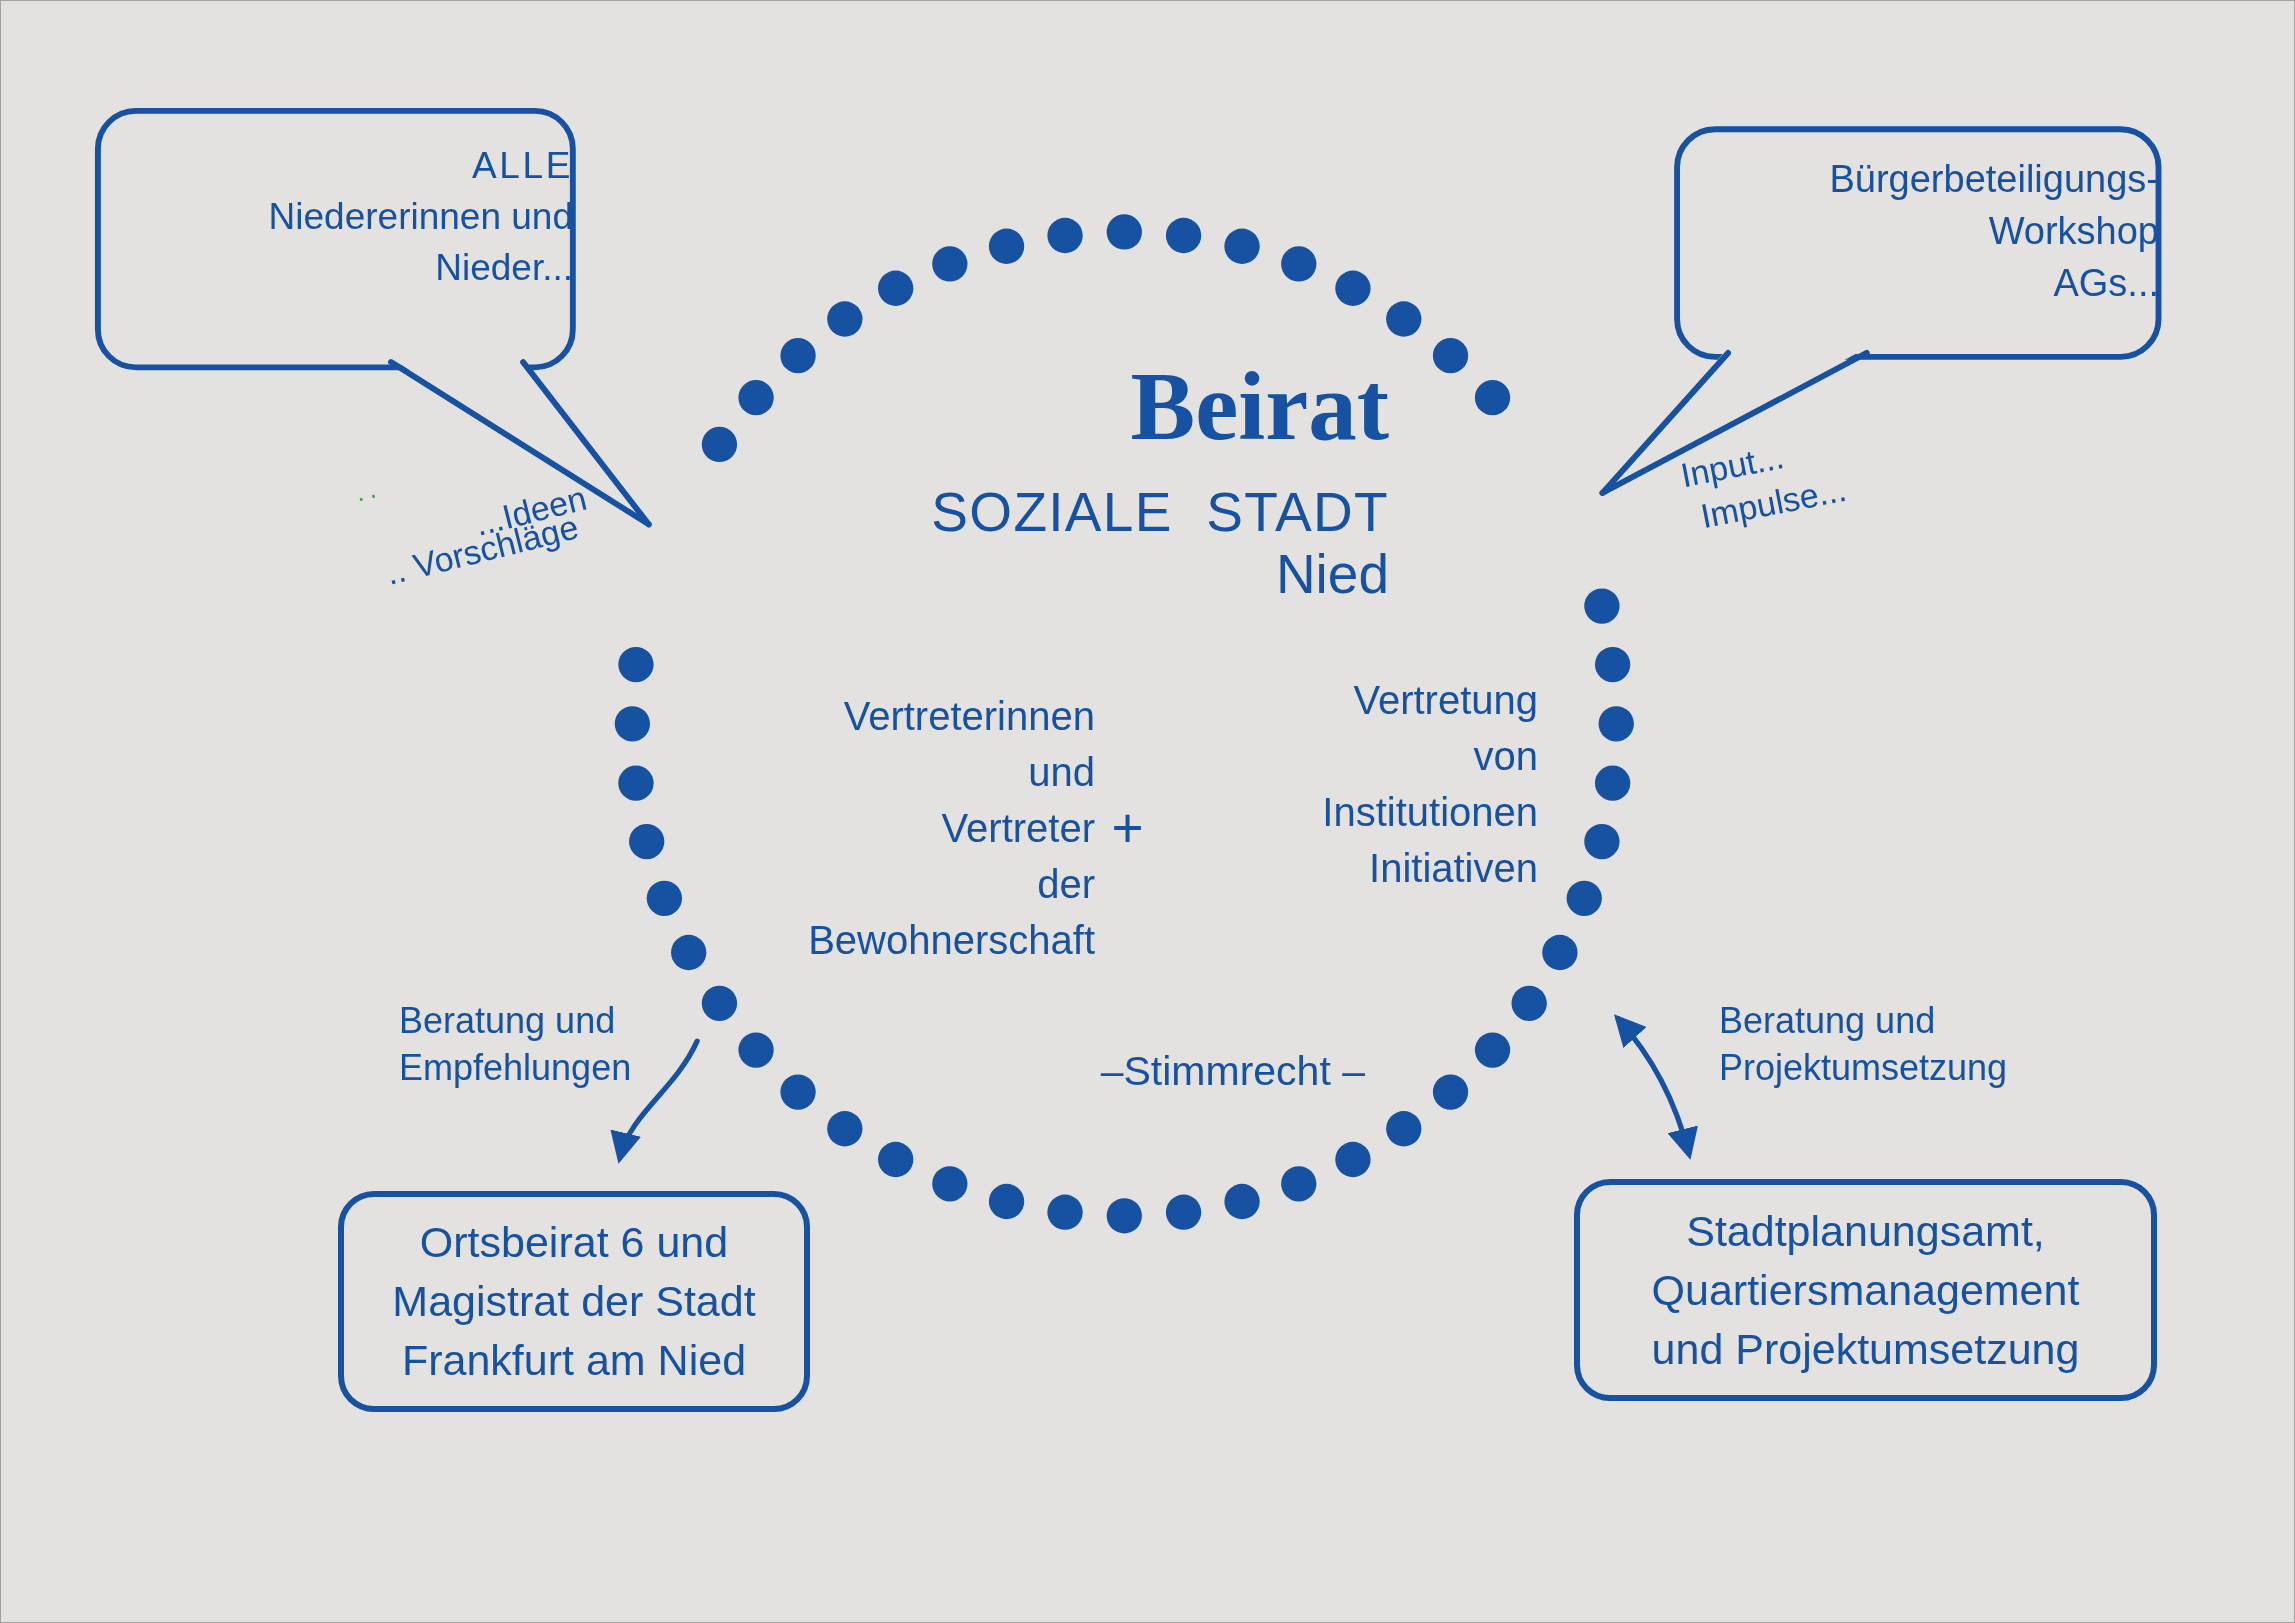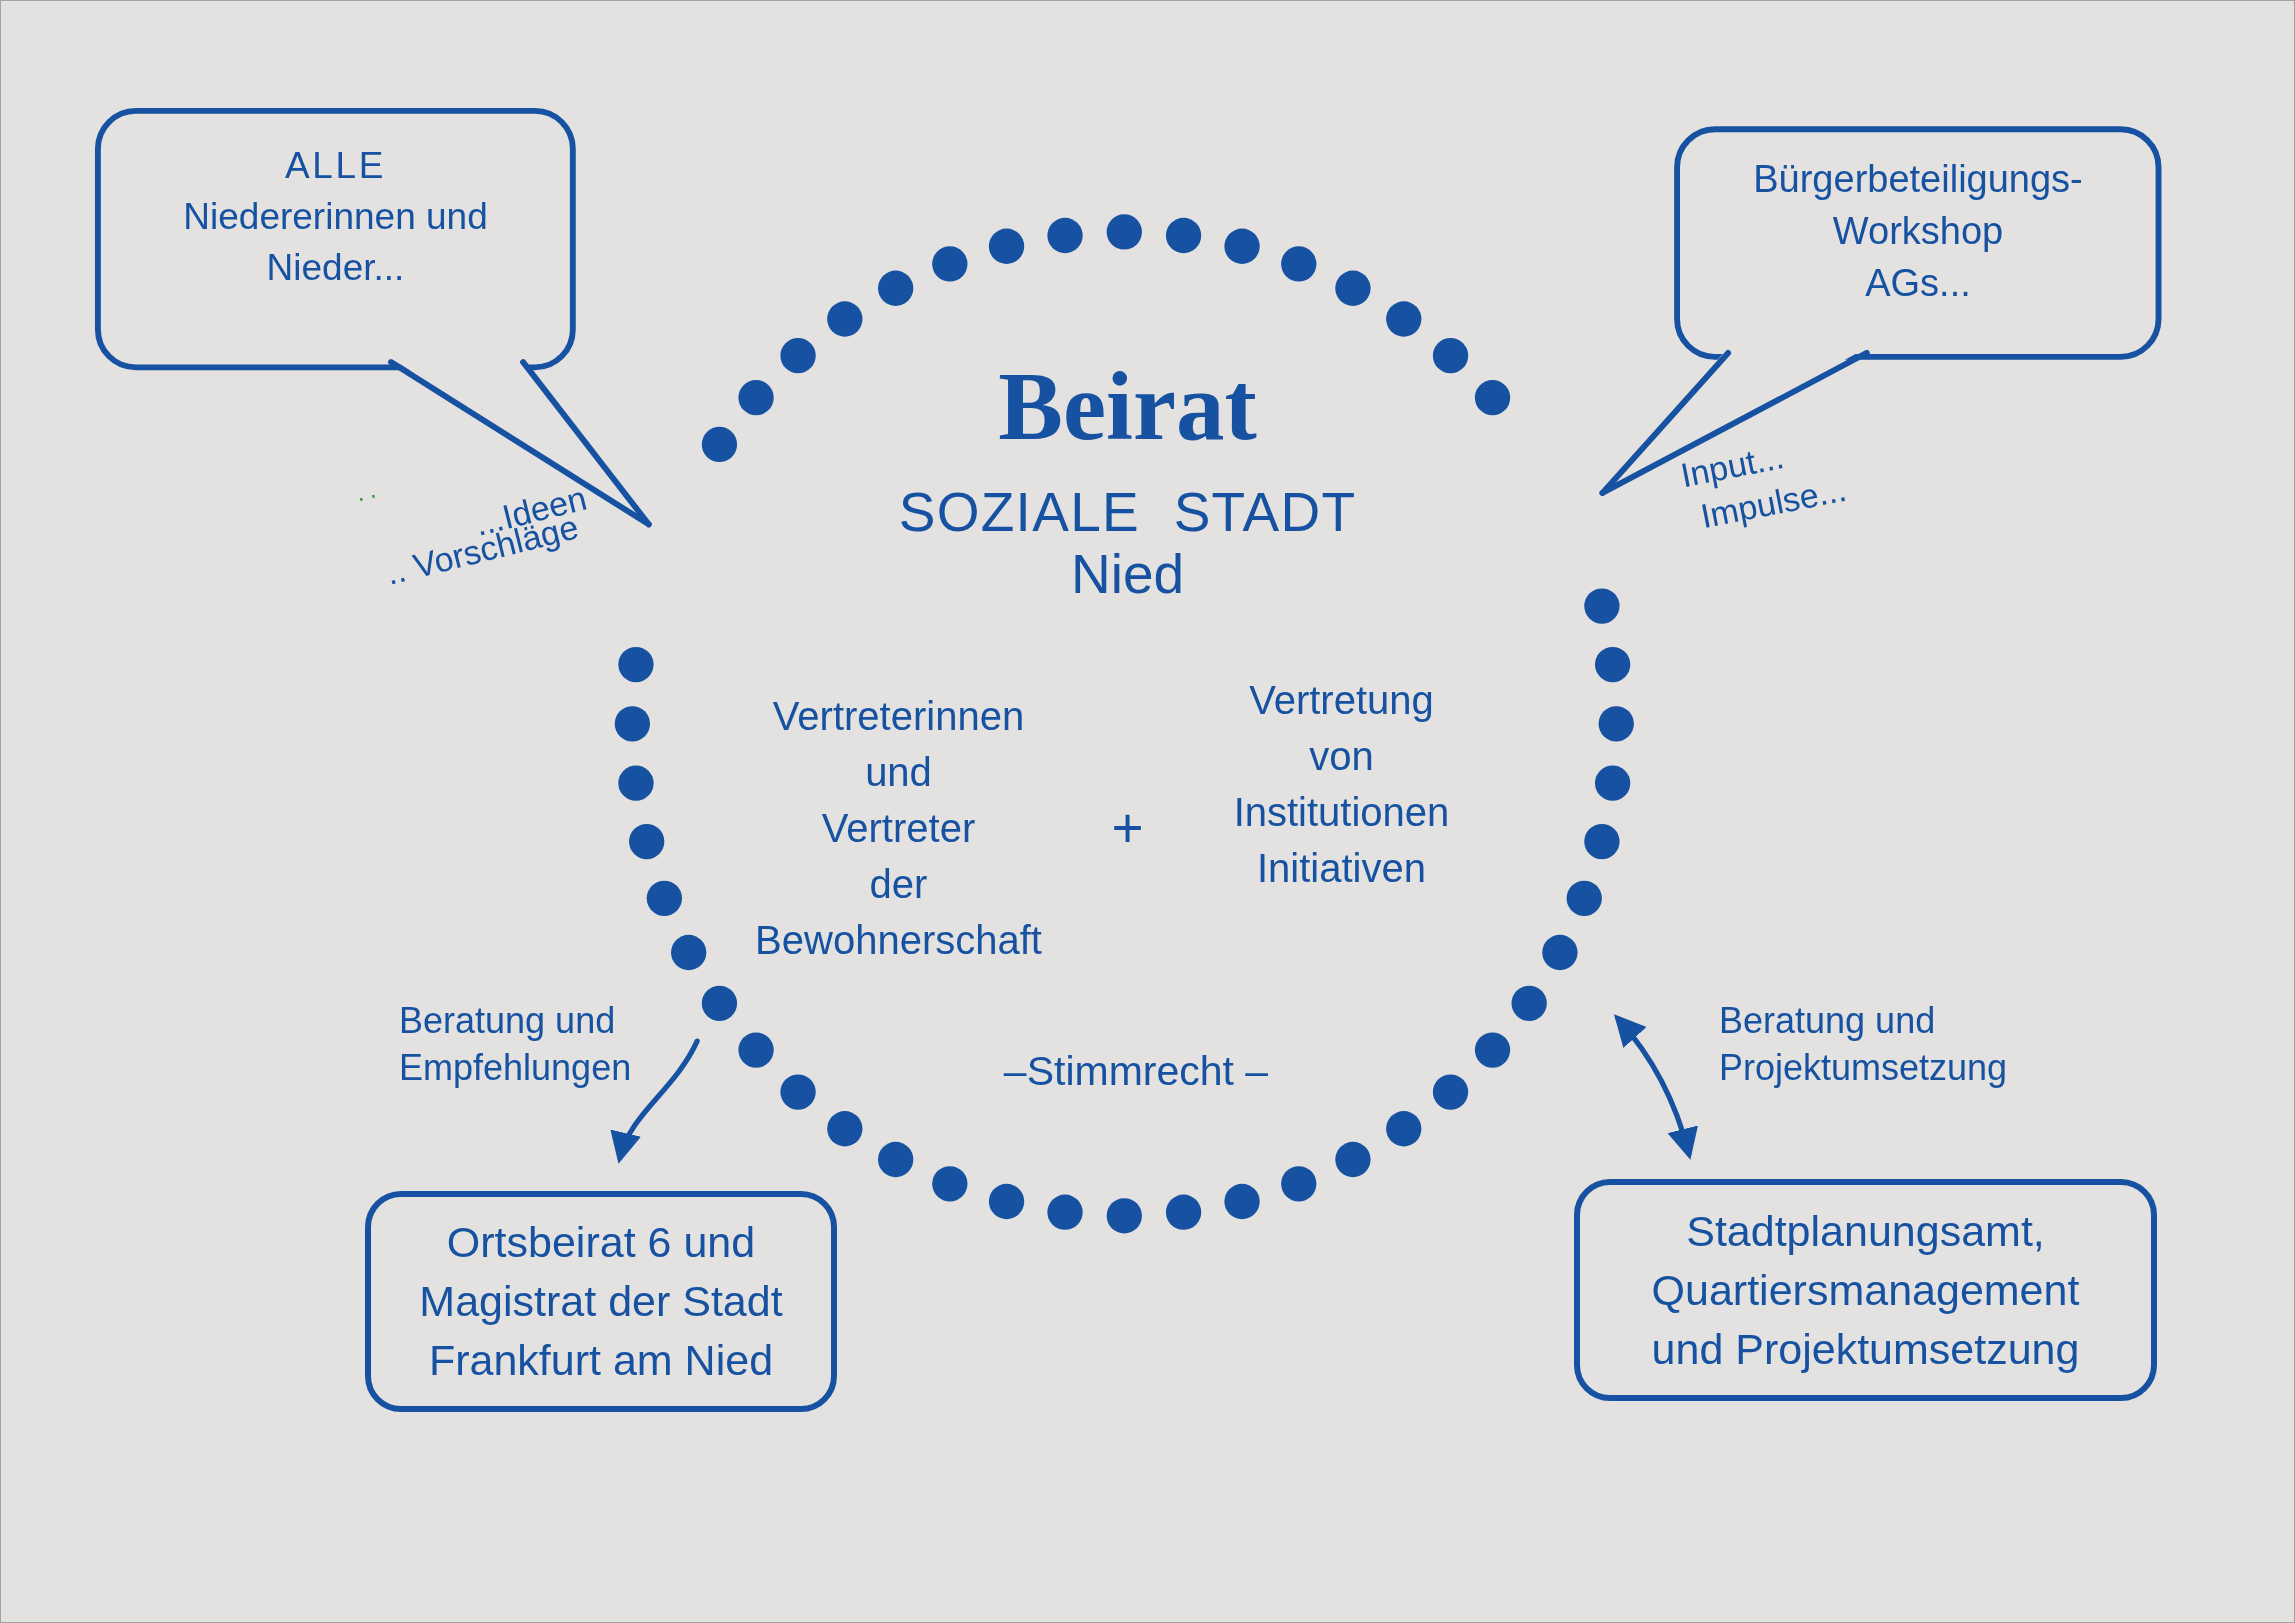--- a/index.html
+++ b/index.html
@@ -22,21 +22,21 @@
   svg.layer{position:absolute;left:0;top:0;width:2295px;height:1623px;}
   .ring-dot{fill:var(--blue);}
   .shape-outline{fill:var(--bg);stroke:var(--blue);stroke-width:9px;}
   .tail-fill{fill:var(--bg);stroke:none;}
   .tail-leg{stroke:var(--blue);stroke-width:9px;stroke-linecap:round;fill:none;}
   .arrow-path{stroke:var(--blue);stroke-width:8px;fill:none;stroke-linecap:round;}
   .arrowhead{fill:var(--blue);}
 
   .txt{position:absolute;color:var(--blue);}
   .line{display:block;}
-  .ctr{text-align:center;}
+  .ctr{text-align:right;}
 
   .bubble-text-tl{left:97px;top:139px;width:475px;font-size:37px;line-height:51px;}
   .bubble-text-tl .first{letter-spacing:2.6px;}
   .bubble-text-tr{left:1676px;top:152px;width:482px;font-size:38px;line-height:52px;}
 
   .beirat-title{left:865px;top:357px;width:523px;font-size:97px;font-weight:bold;line-height:1;font-family:Liberation Serif, serif;}
   .beirat-sub{left:865px;top:484px;width:523px;font-size:55px;line-height:1;letter-spacing:1.3px;word-spacing:17px;}
   .beirat-sub2{left:865px;top:546px;width:523px;font-size:55px;line-height:1;}
 
   .col-left{left:701px;top:671px;width:393px;font-size:40px;line-height:56px;margin-top:16px;}
@@ -54,21 +54,21 @@
   .lbl-arrow-left{left:398px;top:996px;font-size:36px;line-height:47px;}
   .lbl-arrow-right{left:1718px;top:996px;font-size:36px;line-height:47px;}
 
   .box{
     position:absolute;box-sizing:border-box;
     border:6.5px solid var(--blue);border-radius:36px;
     display:flex;flex-direction:column;justify-content:center;
     text-align:center;color:var(--blue);
     background:var(--bg);
   }
-  .box-bl{left:337px;top:1190px;width:472px;height:221px;font-size:43px;line-height:59px;margin-left:27px;}
+  .box-bl{left:337px;top:1190px;width:472px;height:221px;font-size:43px;line-height:59px;}
   .box-br{left:1539px;top:1178px;width:583px;height:222px;font-size:43px;line-height:59px;margin-left:34px;}
 </style>
 </head>
 <body>
 
 <div class="canvas">
 
   <svg class="layer" viewBox="0 0 3508 2481">
     <defs>
       <marker id="arrow" viewBox="0 0 10 10" refX="8" refY="5" markerWidth="6" markerHeight="6" orient="auto-start-reverse">

